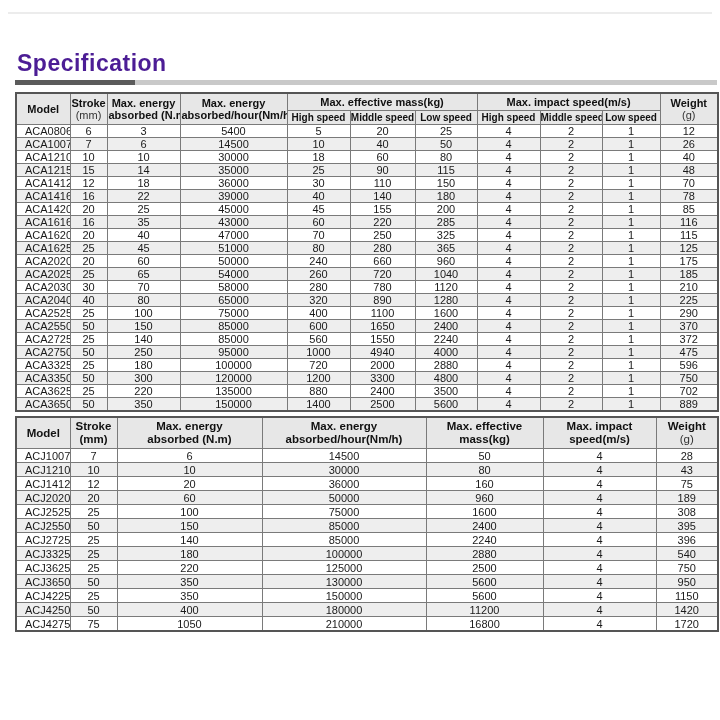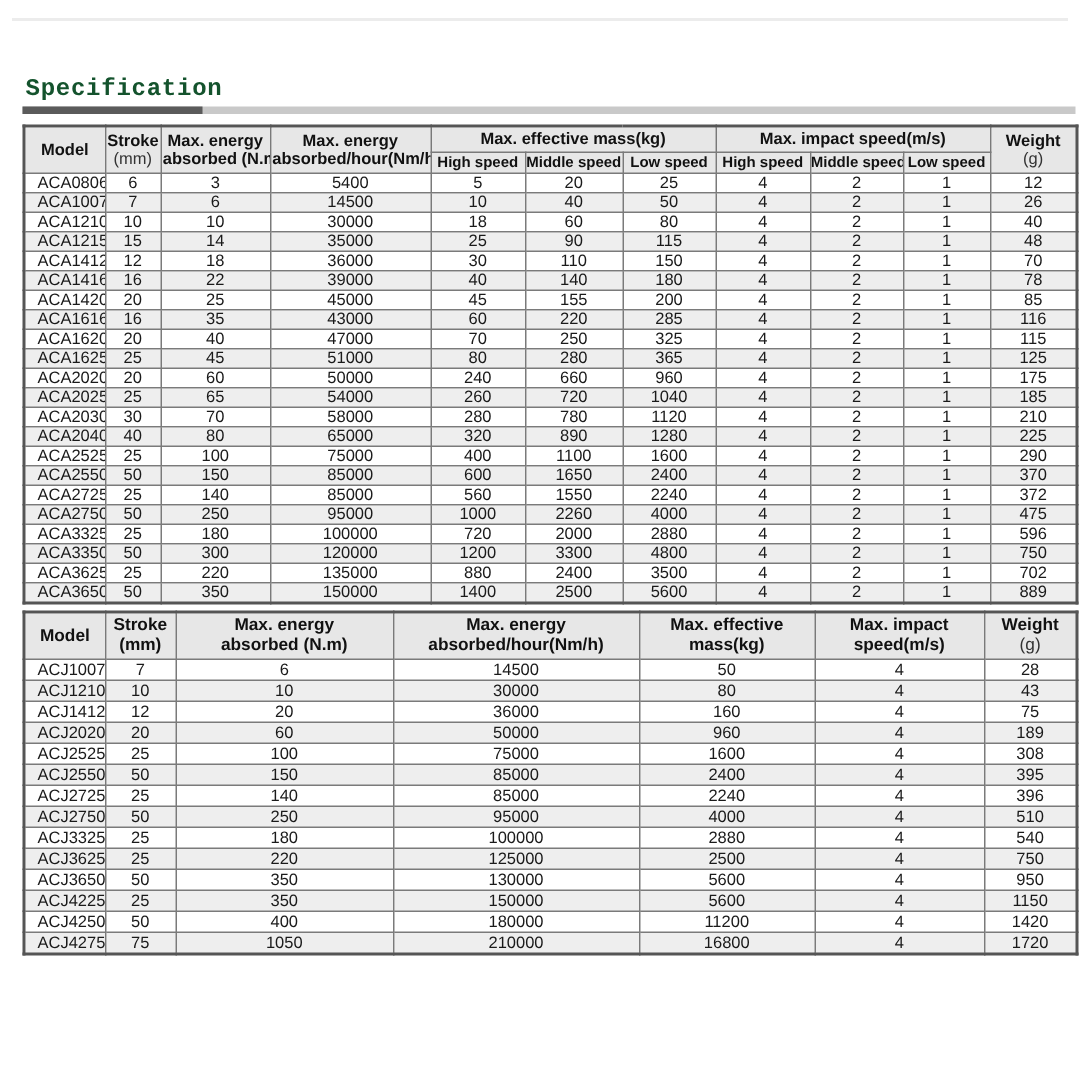--- a/index.html
+++ b/index.html
@@ -9,23 +9,23 @@
     color: #1a1a1a;
     position: relative;
     overflow: hidden;
   }
   .top-rule {
     position: absolute; top: 12px; left: 8px; right: 8px;
     height: 2px; background: #ececec;
   }
   .page { padding: 50px 2px 0 15px; }
   .title {
-    font-size: 16px; font-weight: 700; color: #14532d;
+    font-size: 23px; font-weight: 700; color: #4c1d95;
     letter-spacing: 0.5px; margin: 0 0 3px 2px;
-    font-family: Liberation Mono, monospace;
+    font-family: Liberation Sans, sans-serif;
   }
   .title-underline {
     width: 702px; height: 5px; background: #c9c9c9;
     position: relative; margin-bottom: 7px;
   }
   .title-underline .dark-seg {
     position: absolute; left: 0; top: 0; width: 120px; height: 5px;
     background: #5b5b5b;
   }
   table {
@@ -335,21 +335,21 @@
           <td>2</td>
           <td>1</td>
           <td>372</td>
         </tr>
         <tr>
           <td>ACA2750</td>
           <td>50</td>
           <td>250</td>
           <td>95000</td>
           <td>1000</td>
-          <td>2260</td>
+          <td>4940</td>
           <td>4000</td>
           <td>4</td>
           <td>2</td>
           <td>1</td>
           <td>475</td>
         </tr>
         <tr>
           <td>ACA3325</td>
           <td>25</td>
           <td>180</td>
@@ -501,29 +501,20 @@
         <tr>
           <td>ACJ2725</td>
           <td>25</td>
           <td>140</td>
           <td>85000</td>
           <td>2240</td>
           <td>4</td>
           <td>396</td>
         </tr>
         <tr>
-          <td>ACJ2750</td>
-          <td>50</td>
-          <td>250</td>
-          <td>95000</td>
-          <td>4000</td>
-          <td>4</td>
-          <td>510</td>
-        </tr>
-        <tr>
           <td>ACJ3325</td>
           <td>25</td>
           <td>180</td>
           <td>100000</td>
           <td>2880</td>
           <td>4</td>
           <td>540</td>
         </tr>
         <tr>
           <td>ACJ3625</td>

